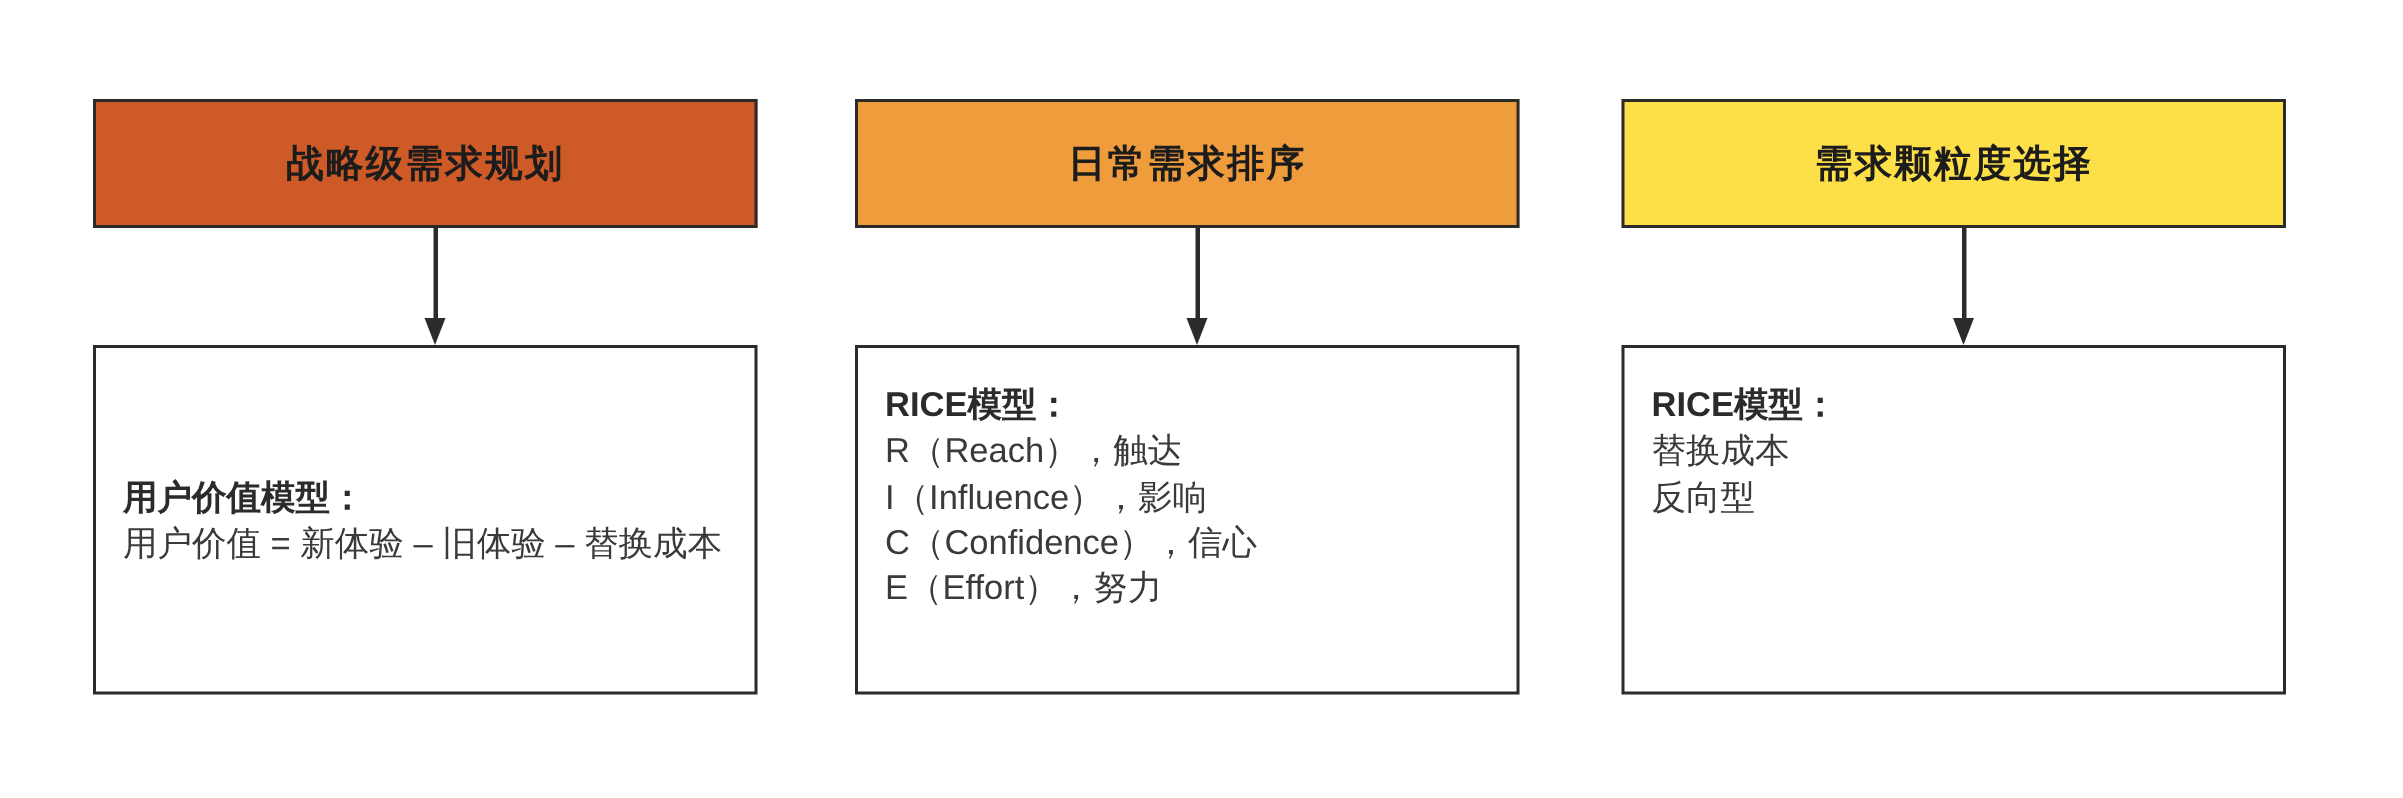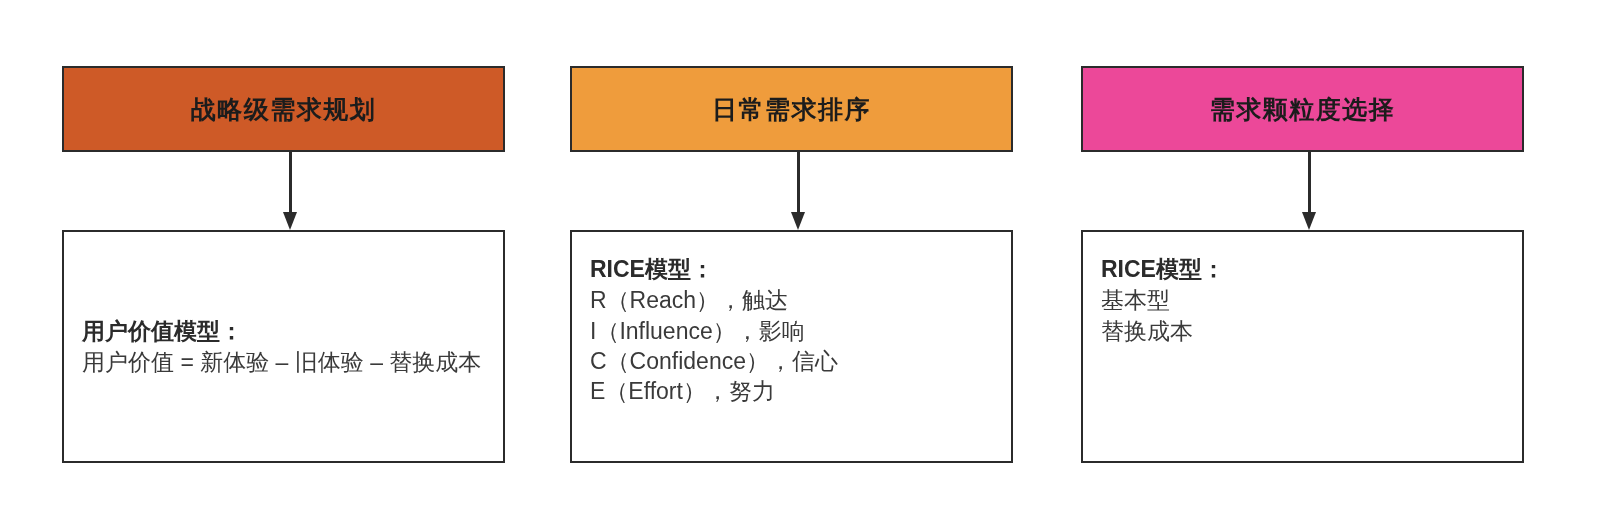--- a/index.html
+++ b/index.html
@@ -155,30 +155,30 @@
       <div class="body-line">R（Reach），触达</div>
       <div class="body-line">I（Influence），影响</div>
       <div class="body-line">C（Confidence），信心</div>
       <div class="body-line">E（Effort），努力</div>
     </div>
 
   </div>
 
   <div class="column col-3">
 
-    <div class="header-box" id="hdr-2" style="background: #ec4899;">
+    <div class="header-box" id="hdr-2" style="background: #fde047;">
       <div class="header-label" style="color: rgb(28, 28, 28);">需求颗粒度选择</div>
     </div>
 
     <div class="connector">
       <div class="stem"></div>
       <div class="head"></div>
     </div>
 
     <div class="body-box align-top">
       <div class="body-title">RICE模型：</div>
-      <div class="body-line">基本型</div>
       <div class="body-line">替换成本</div>
+      <div class="body-line">反向型</div>
     </div>
 
   </div>
 
 </div>
 
 </body></html>

